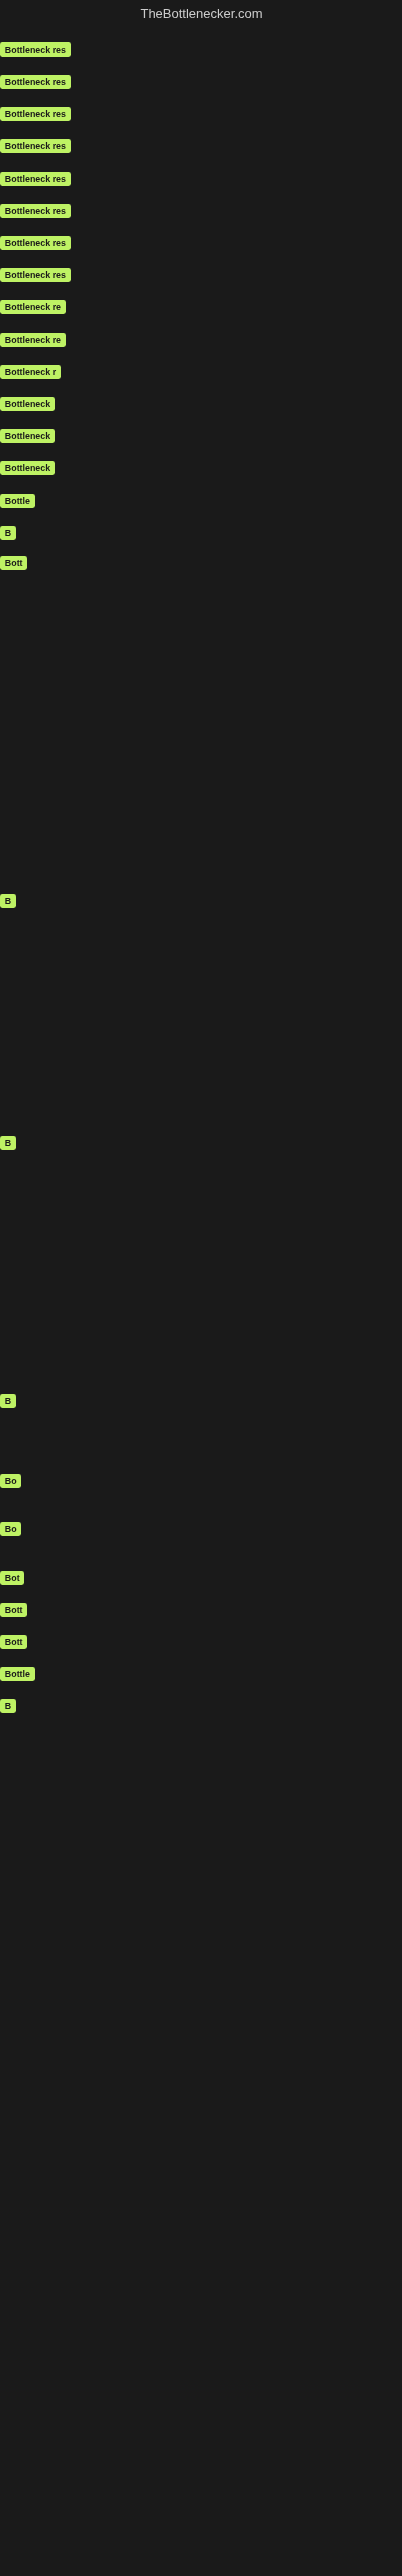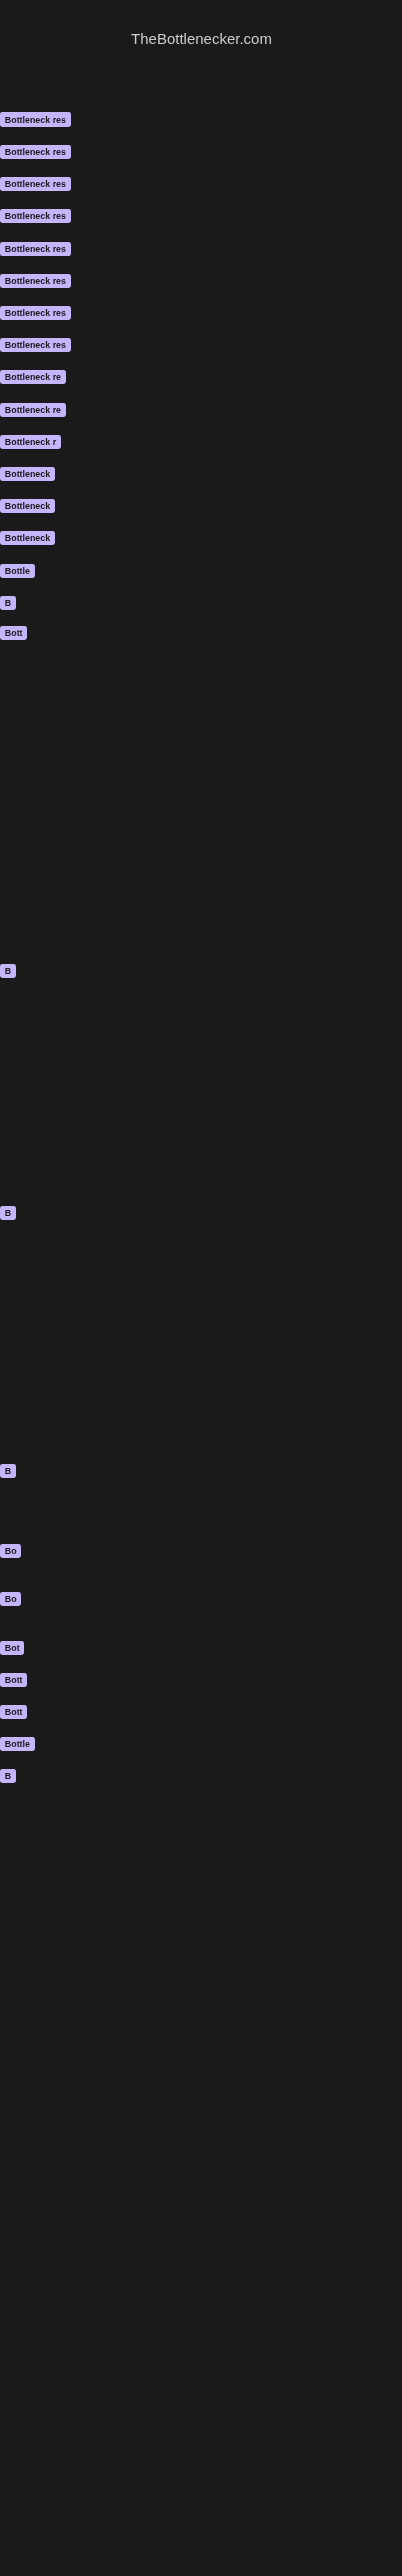--- a/index.html
+++ b/index.html
@@ -7,37 +7,35 @@
       background-color: #1a1a1a;
       font-family: Arial, sans-serif;
       width: 403px;
       min-height: 2576px;
       position: relative;
       overflow-x: hidden;
     }
     .site-title {
       text-align: center;
       color: #cccccc;
-      font-size: 15px;
+      font-size: 13px;
       padding: 6.4px 0 3.2px 0;
       font-weight: normal;
-      margin-top: 24px;
     }
     .badge {
       display: inline-block;
-      background-color: #c4b5fd;
+      background-color: #bef264;
       color: #1a1a1a;
       font-size: 8.9px;
       font-weight: bold;
       padding: 2.4px 4.8px;
       border-radius: 2.4px;
       white-space: nowrap;
       position: absolute;
       left: 0;
-      margin-top: 44px;
     }
     .badge-row {
       position: absolute;
       left: 0;
       right: 0;
     }
   </style>
 </head>
 <body>
 

